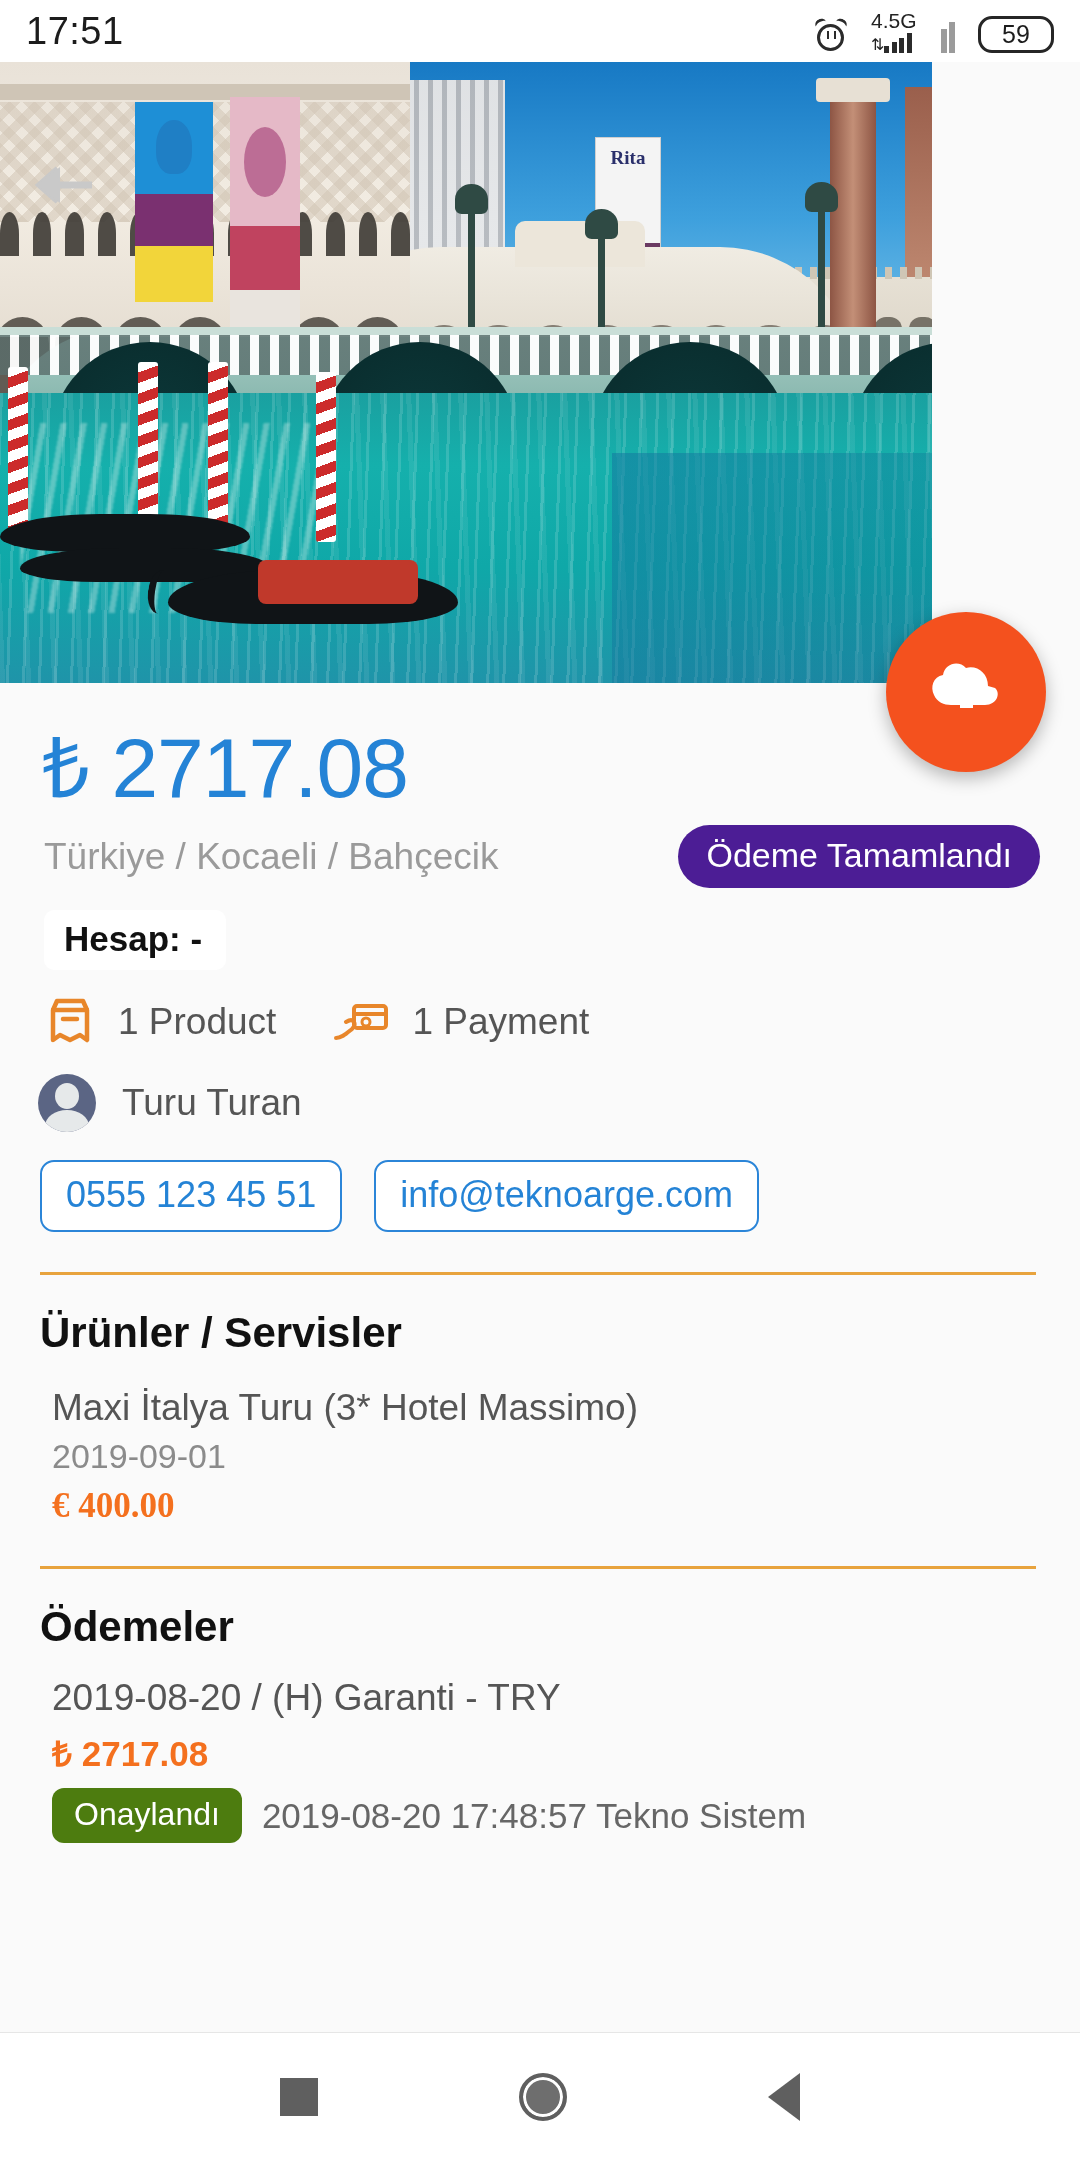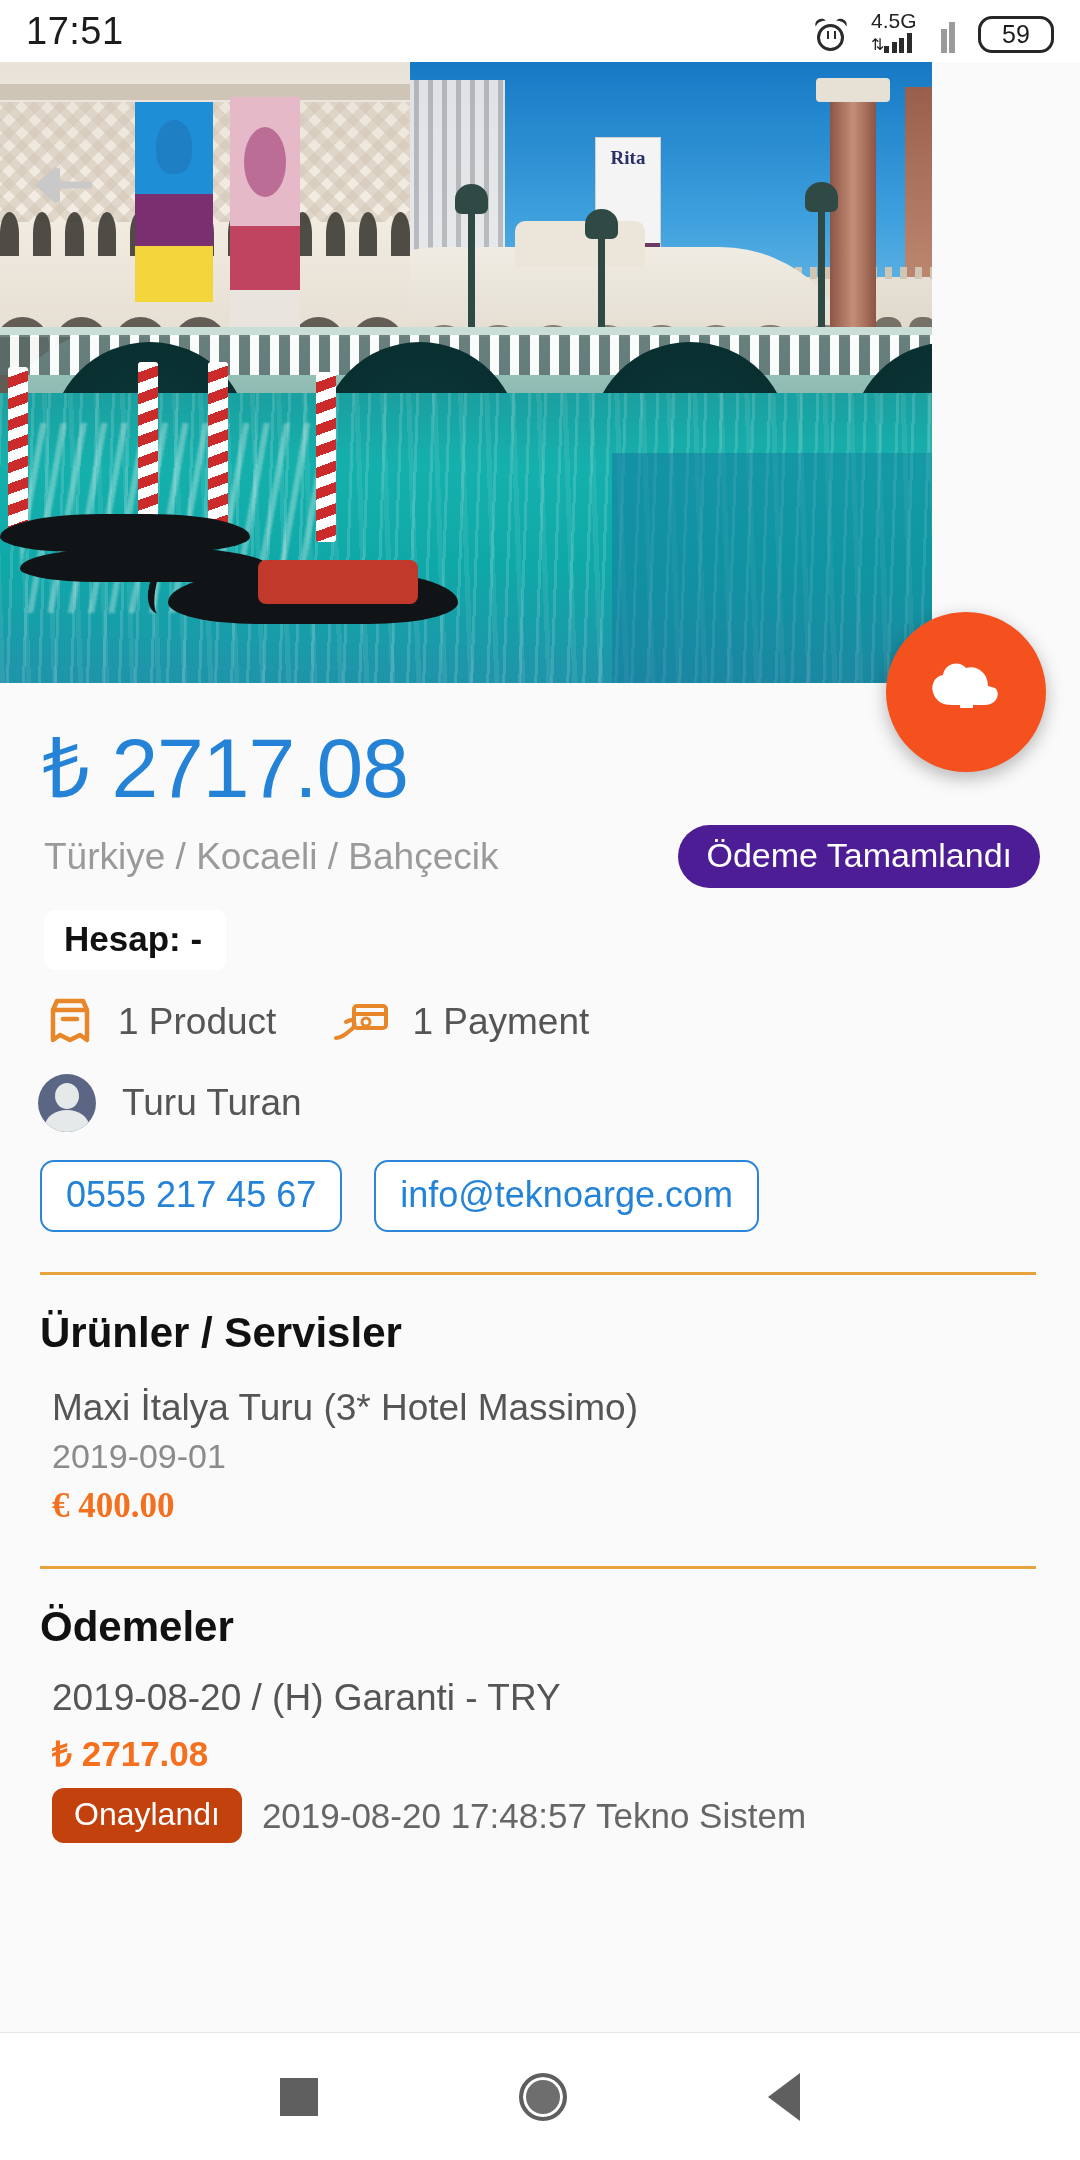--- a/index.html
+++ b/index.html
@@ -313,21 +313,21 @@
   .section-title{
     font-size:42px; font-weight:bold; color:#111111; margin:34px 0 0 40px;
   }
   .item-name{ font-size:37px; color:#555555; margin:30px 0 0 52px; }
   .item-sub{ font-size:34px; color:#8b8b8b; margin:8px 0 0 52px; }
   .item-price{ font-size:35px; font-weight:bold; color:#f4701e; margin:10px 0 0 52px;font-family:Liberation Serif, serif; }
   .pay-line{ font-size:37px; color:#555555; margin:26px 0 0 52px; }
   .pay-amt{ font-size:35px; font-weight:bold; color:#f4701e; margin:10px 0 0 52px; }
   .pay-status-row{ display:flex; align-items:center; gap:20px; margin:12px 0 0 52px; }
   .badge-sm{
-    background:#c2410c; color:#ffffff; font-size:32px;
+    background:#4d7c0f; color:#ffffff; font-size:32px;
     padding:8px 22px 10px; border-radius:12px;
   }
   .pay-meta{ font-size:35px; color:#666666; }
 
   
   .navbar{
     position:absolute; bottom:0; left:0; width:1080px; height:128px;
     background:#ffffff; border-top:1px solid #e6e6e6;
     display:flex; align-items:center; justify-content:space-around;
     padding:0 180px; z-index:50;
@@ -550,21 +550,21 @@
 
     <div class="user-row">
       <div class="avatar">
         <div class="head"></div>
           <div class="body"></div>
       </div>
       <div class="user-name">Turu Turan</div>
     </div>
 
     <div class="chips-row">
-      <div class="chip-outline">0555 217 45 67</div>
+      <div class="chip-outline">0555 123 45 51</div>
       <div class="chip-outline">info@teknoarge.com</div>
     </div>
 
     <div class="divider"></div>
     <div class="section-title">Ürünler / Servisler</div>
 
     <div>
       <div class="item-name">Maxi İtalya Turu (3* Hotel Massimo)</div>
       <div class="item-sub">2019-09-01</div>
       <div class="item-price">€ 400.00</div>

